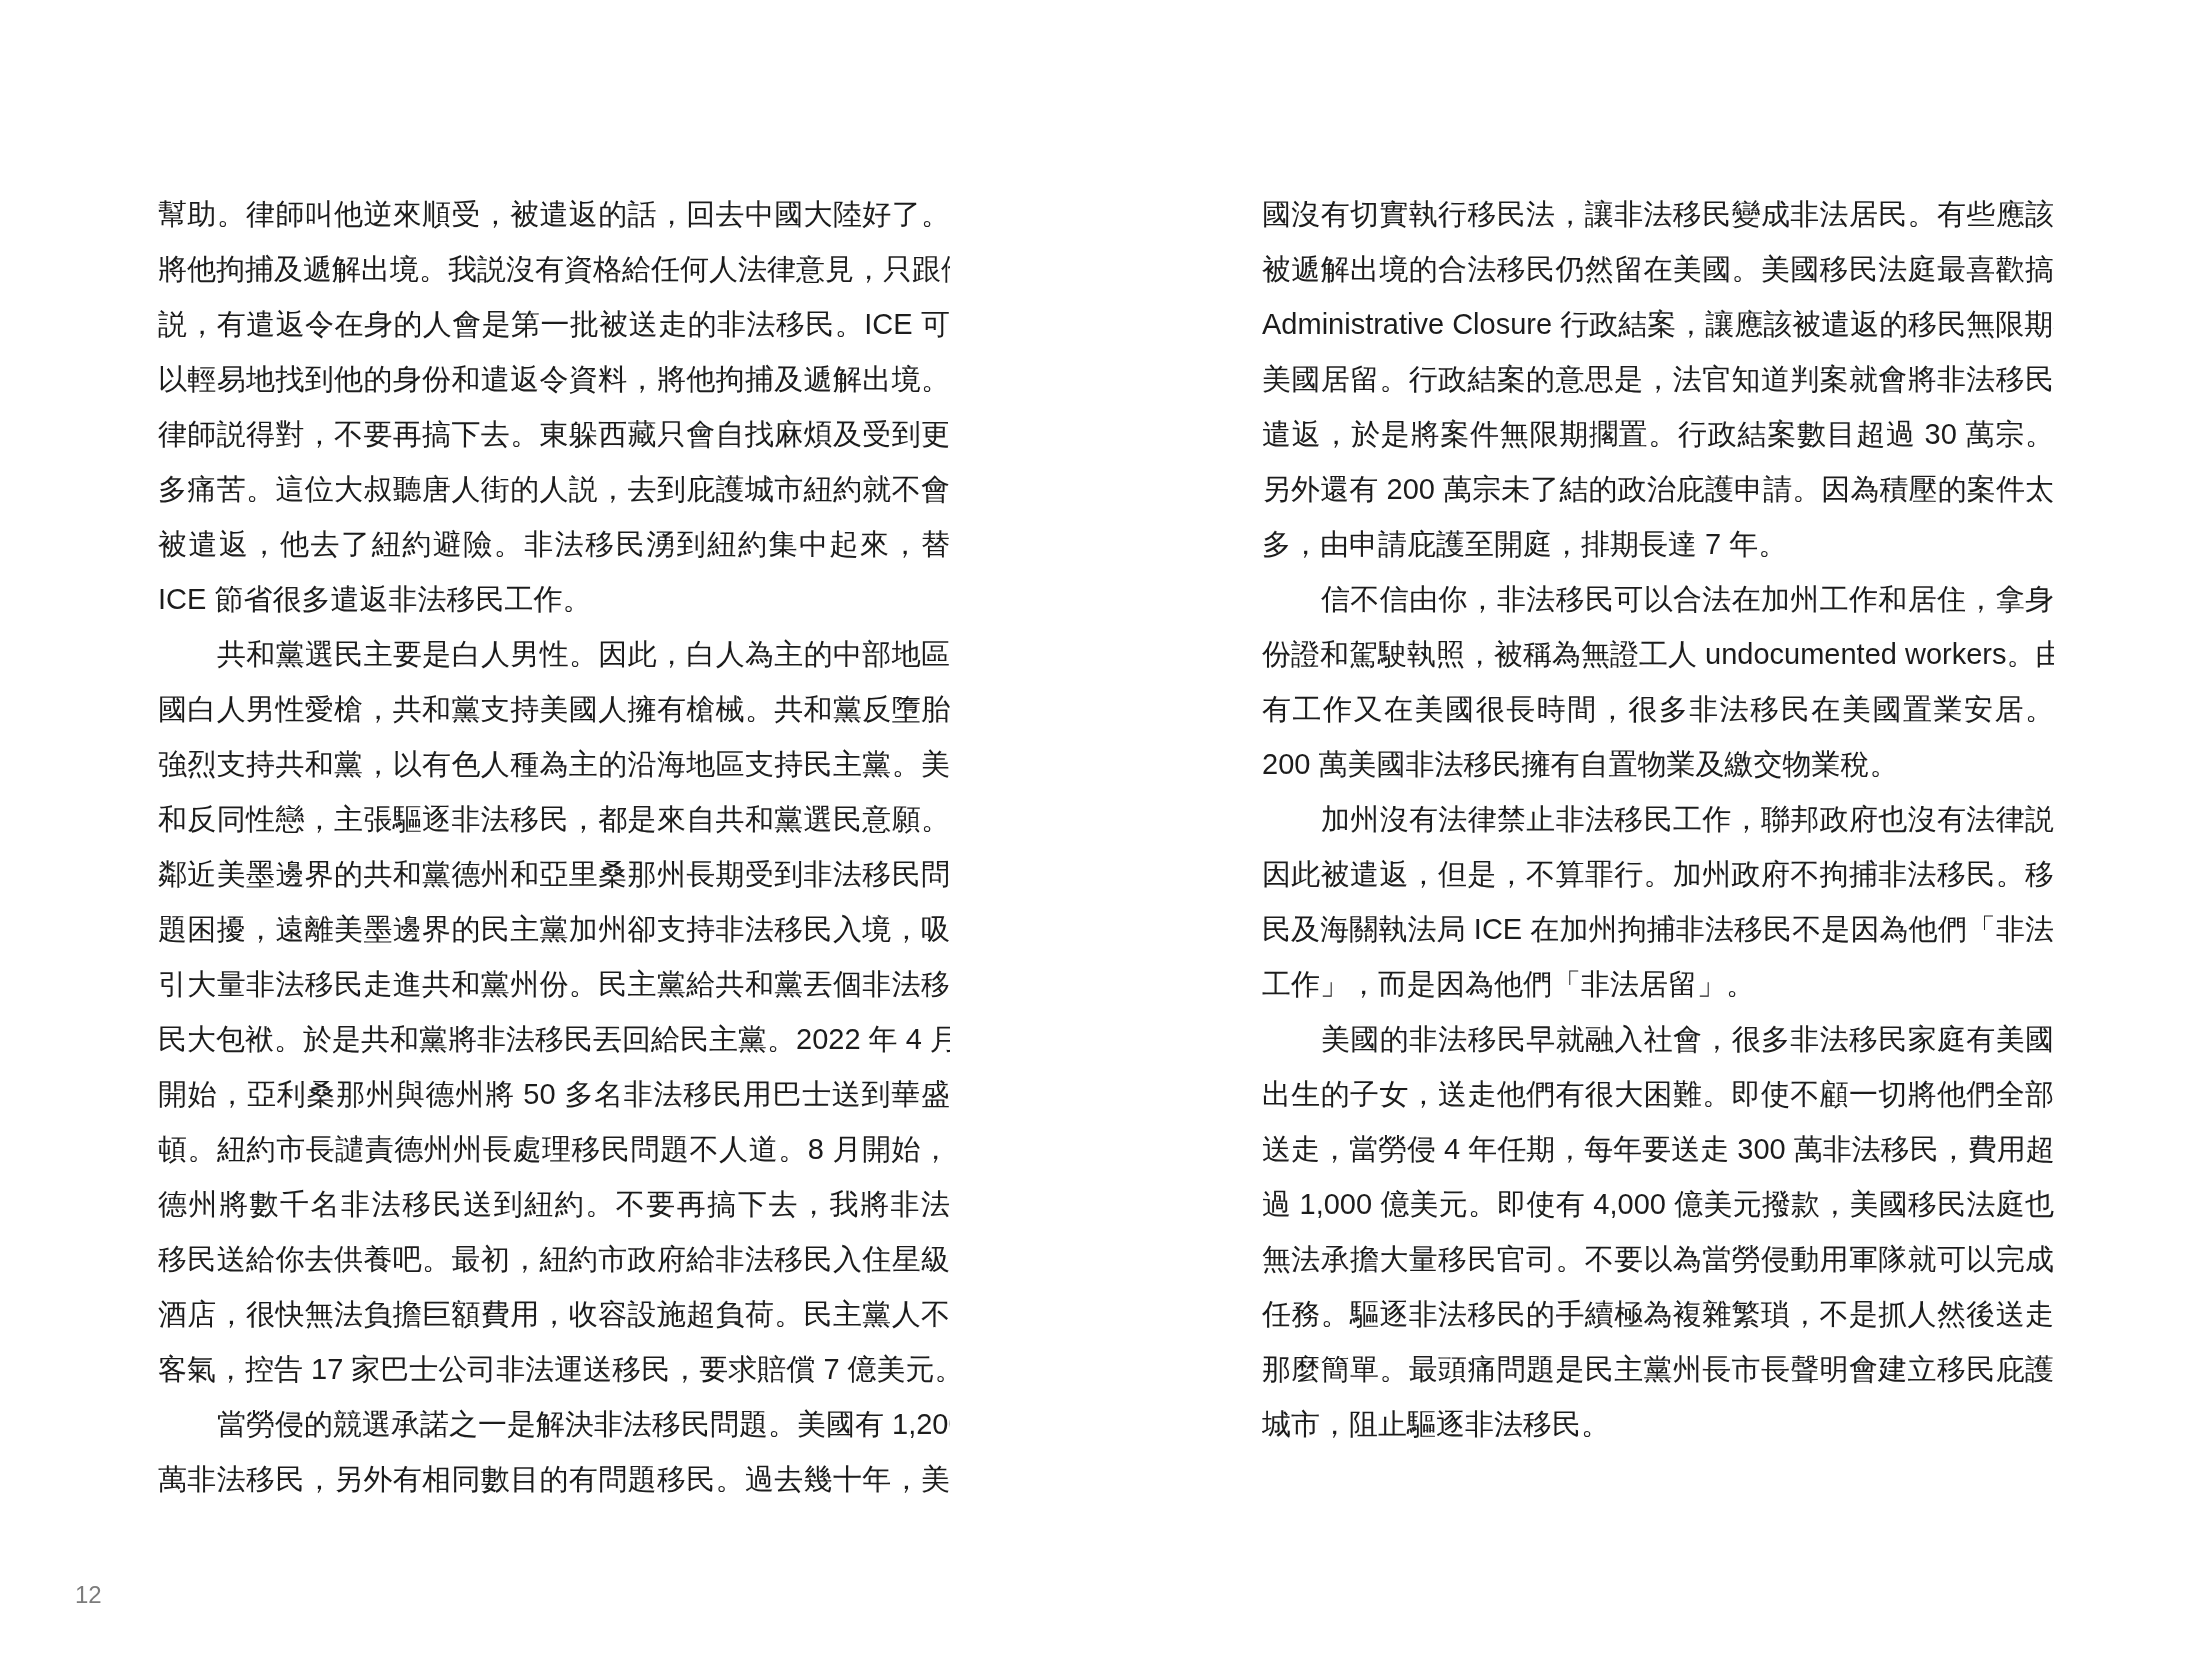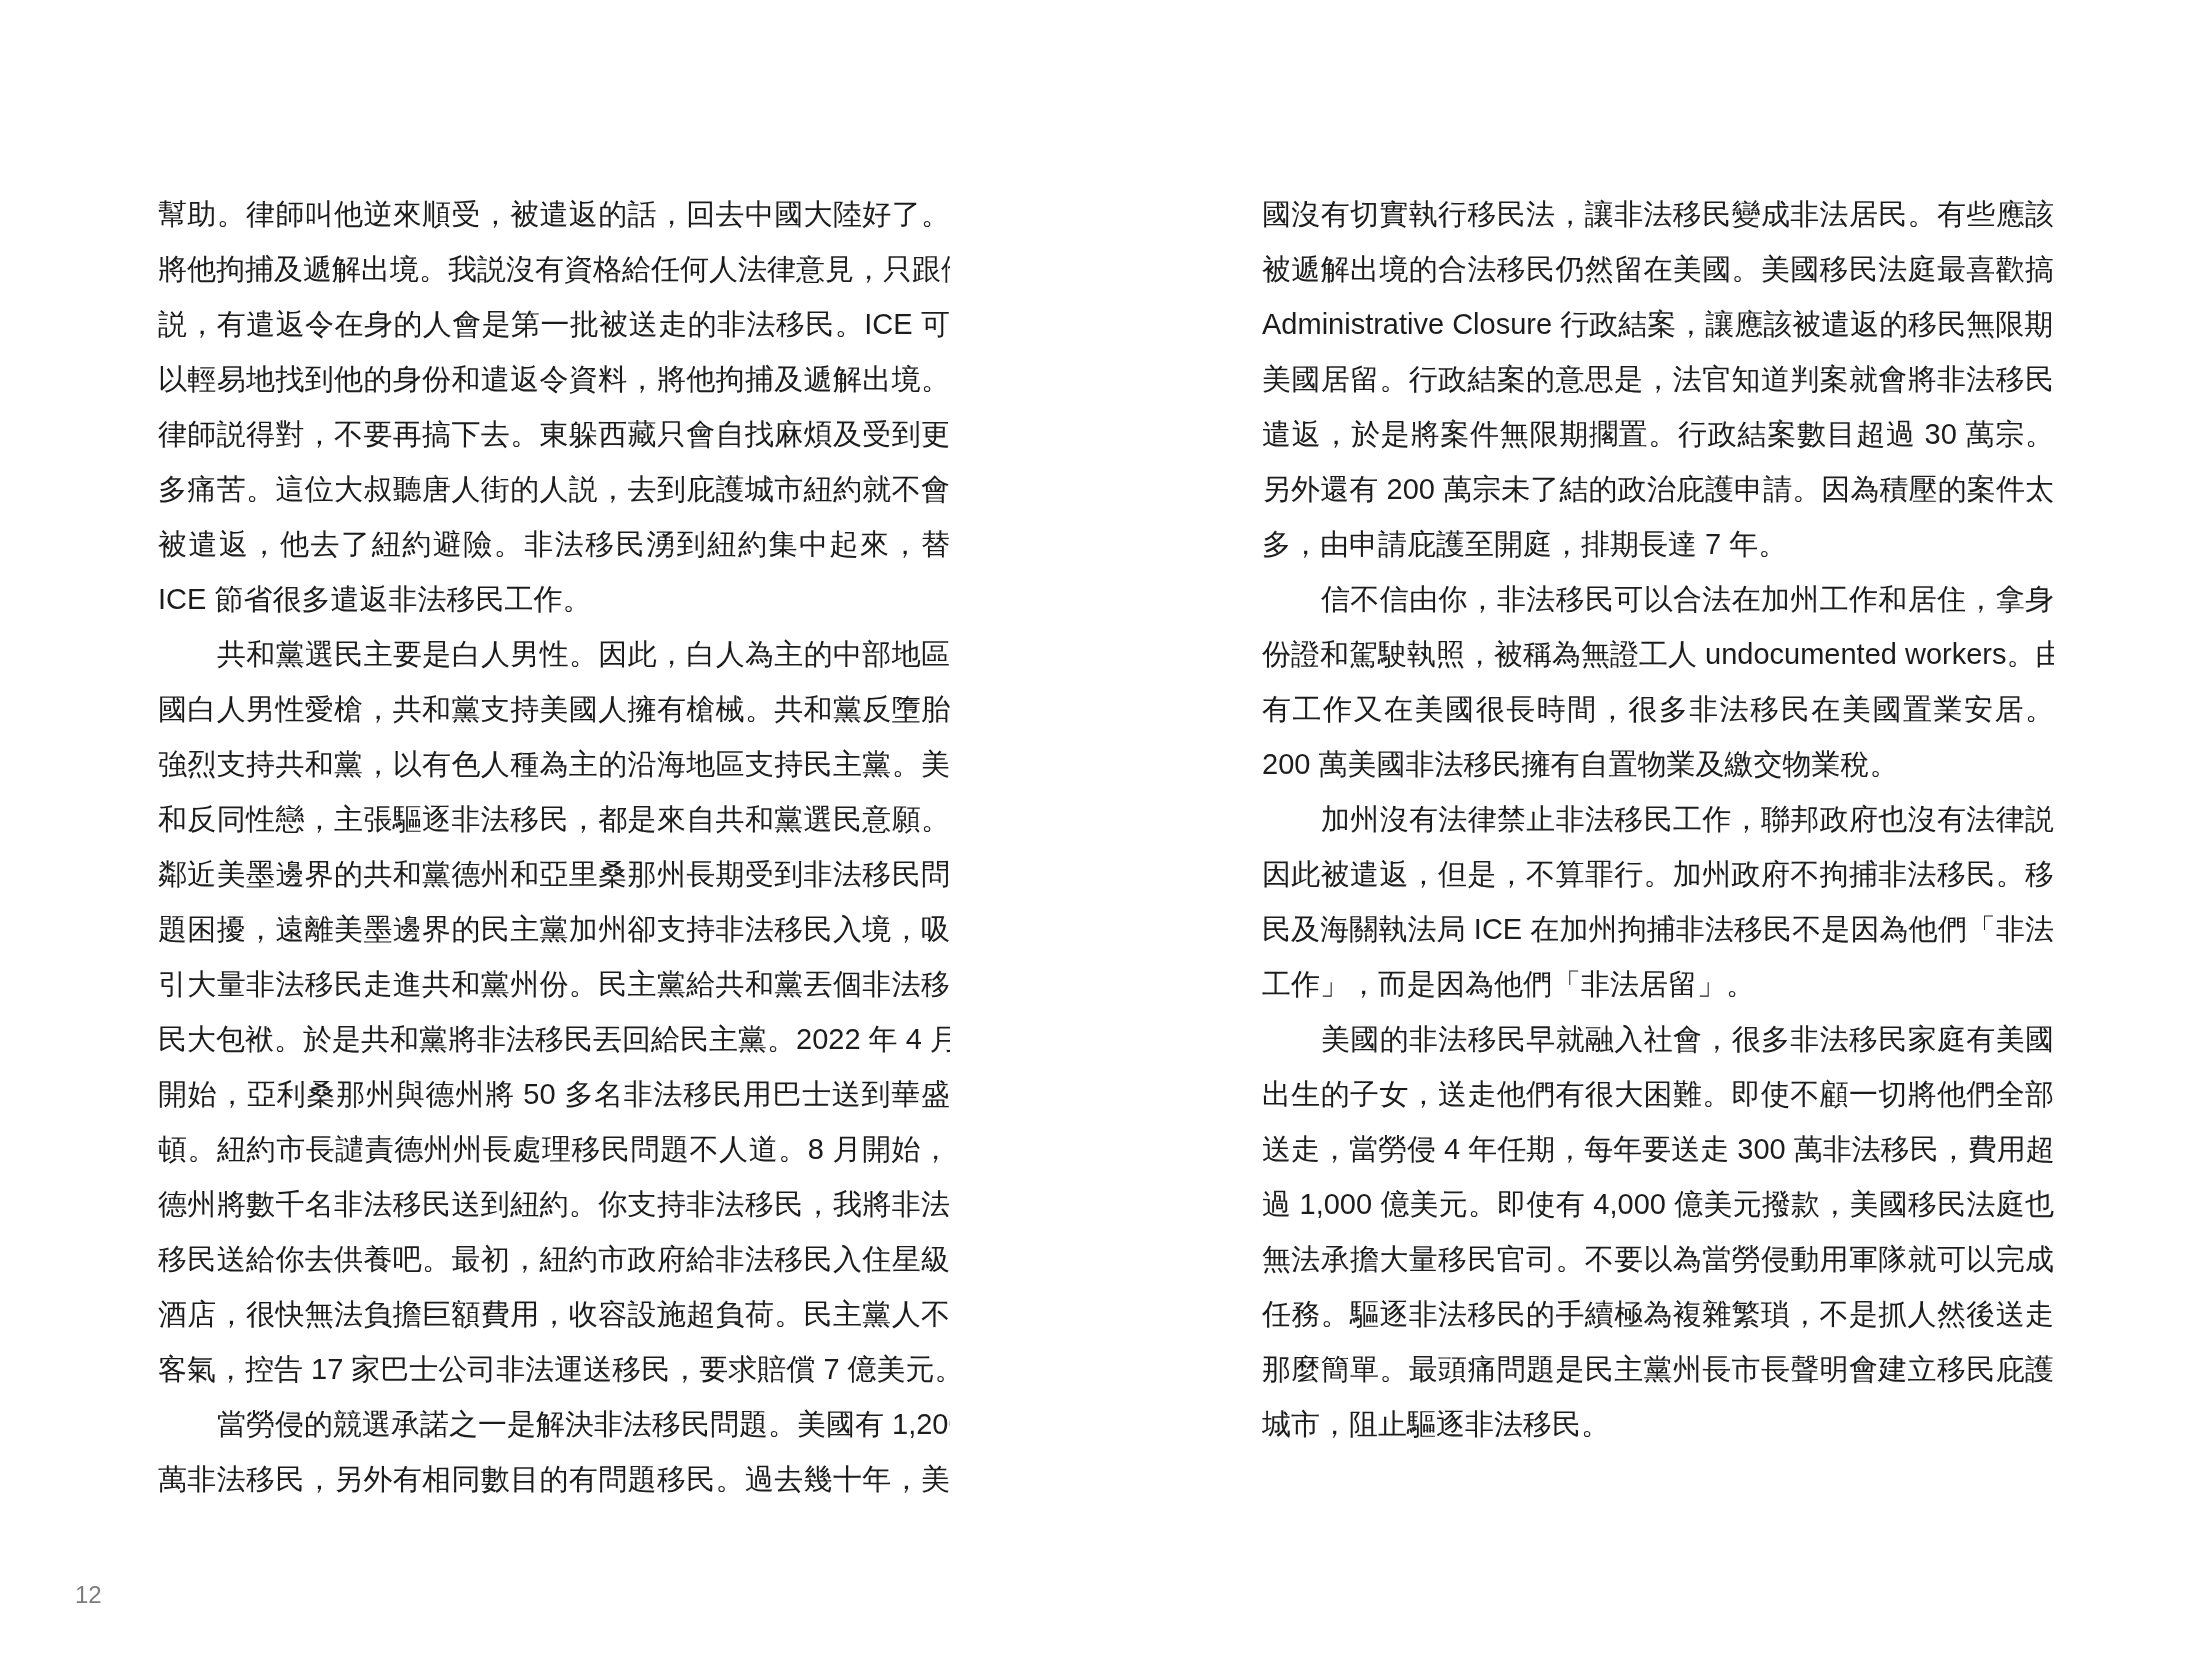--- a/index.html
+++ b/index.html
@@ -66,21 +66,21 @@
       <div class="line indent">共和黨選民主要是白人男性。因此，白人為主的中部地區</div>
       <div class="line">國白人男性愛槍，共和黨支持美國人擁有槍械。共和黨反墮胎</div>
       <div class="line">強烈支持共和黨，以有色人種為主的沿海地區支持民主黨。美</div>
       <div class="line">和反同性戀，主張驅逐非法移民，都是來自共和黨選民意願。</div>
       <div class="line">鄰近美墨邊界的共和黨德州和亞里桑那州長期受到非法移民問</div>
       <div class="line">題困擾，遠離美墨邊界的民主黨加州卻支持非法移民入境，吸</div>
       <div class="line">引大量非法移民走進共和黨州份。民主黨給共和黨丟個非法移</div>
       <div class="line">民大包袱。於是共和黨將非法移民丟回給民主黨。2022 年 4 月</div>
       <div class="line">開始，亞利桑那州與德州將 50 多名非法移民用巴士送到華盛</div>
       <div class="line">頓。紐約市長譴責德州州長處理移民問題不人道。8 月開始，</div>
-      <div class="line">德州將數千名非法移民送到紐約。你支持非法移民，我將非法</div>
+      <div class="line">德州將數千名非法移民送到紐約。不要再搞下去，我將非法</div>
       <div class="line">移民送給你去供養吧。最初，紐約市政府給非法移民入住星級</div>
       <div class="line">酒店，很快無法負擔巨額費用，收容設施超負荷。民主黨人不</div>
       <div class="line">客氣，控告 17 家巴士公司非法運送移民，要求賠償 7 億美元。</div>
       <div class="line indent">當勞侵的競選承諾之一是解決非法移民問題。美國有 1,200</div>
       <div class="line">萬非法移民，另外有相同數目的有問題移民。過去幾十年，美</div>
     </div>
 
   <div class="text-column right">
       <div class="line">國沒有切實執行移民法，讓非法移民變成非法居民。有些應該</div>
       <div class="line">被遞解出境的合法移民仍然留在美國。美國移民法庭最喜歡搞</div>

